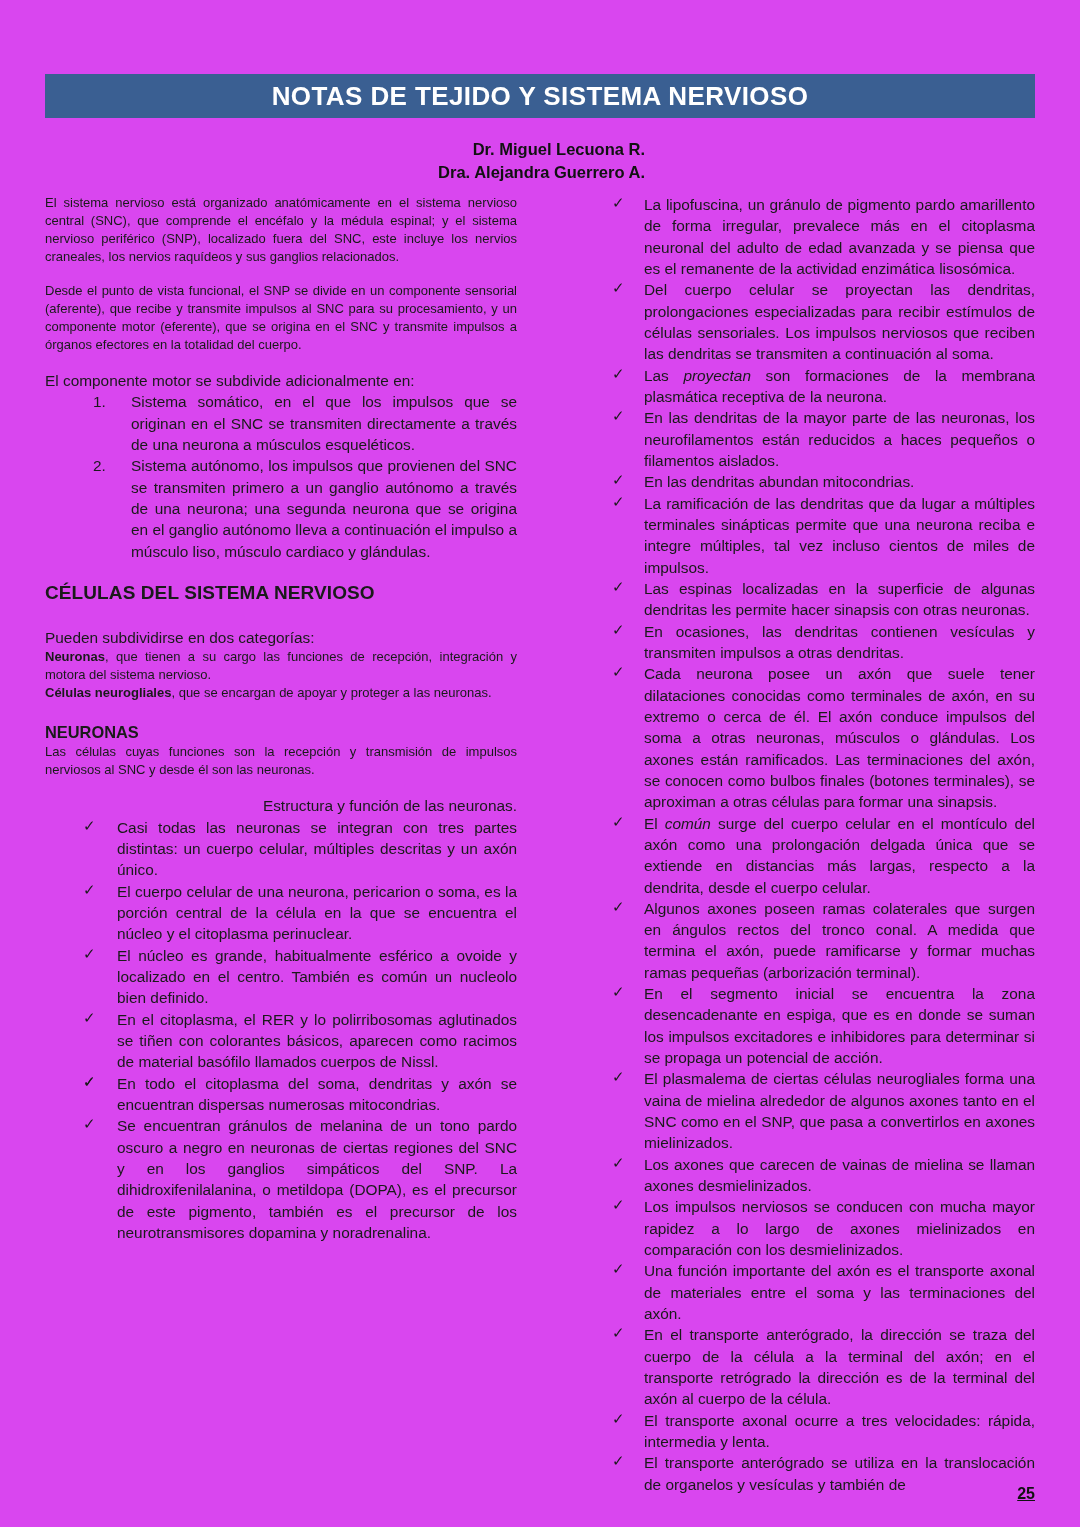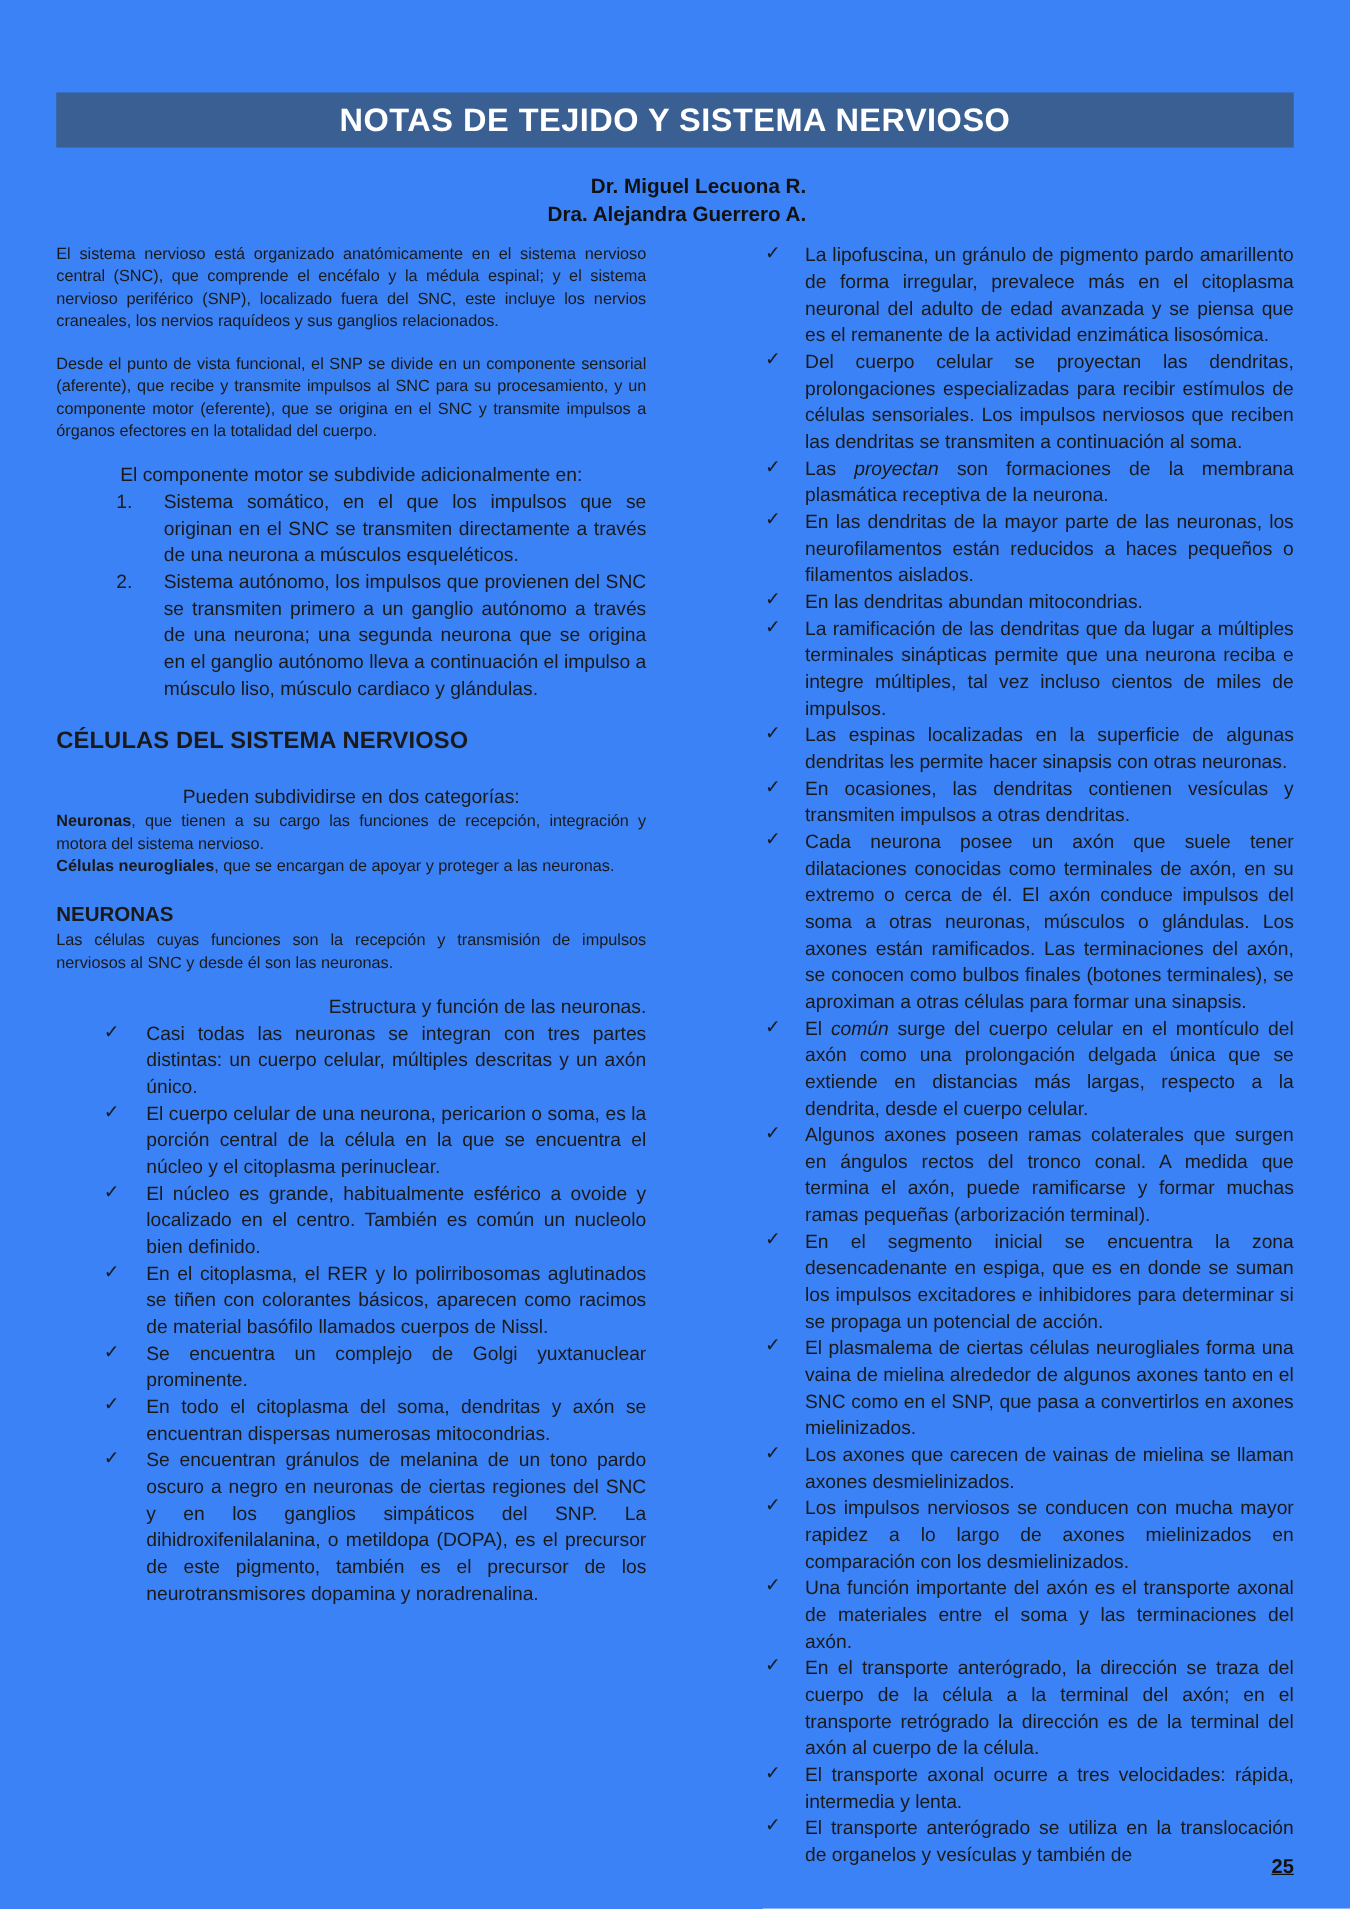--- a/index.html
+++ b/index.html
@@ -9,21 +9,21 @@
     background: #ffffff;
   }
   body {
     font-family: "Liberation Sans", sans-serif;
     color: #1a1a1a;
   }
   .page {
     position: relative;
     width: 1080px;
     height: 1527px;
-    background: #3b82f6;
+    background: #d946ef;
     box-sizing: border-box;
     padding: 0;
     overflow: hidden;
   }
 
   
   .title-banner {
     position: absolute;
     left: 45px;
     top: 74px;
@@ -80,21 +80,21 @@
     text-align: justify;
     text-justify: inter-word;
     hyphens: none;
   }
   p.para.tight { margin-bottom: 0; }
 
   .lead-in {
     margin: 0;
     font-size: 15.4px;
     line-height: 1.385;
-    text-align: center;
+    text-align: left;
   }
 
   .italic-head {
     margin: 0 0 0 0;
     font-size: 15.4px;
     line-height: 1.385;
     text-align: right;
   }
 
   h2.section-head {
@@ -234,21 +234,21 @@
         <li>
           <span class="check-icon">✓</span><span>El cuerpo celular de una neurona, pericarion o soma, es la porción central de la célula en la que se encuentra el núcleo y el citoplasma perinuclear.</span>
         </li>
         <li>
           <span class="check-icon">✓</span><span>El núcleo es grande, habitualmente esférico a ovoide y localizado en el centro. También es común un nucleolo bien definido.</span>
         </li>
         <li>
           <span class="check-icon">✓</span><span>En el citoplasma, el RER y lo polirribosomas aglutinados se tiñen con colorantes básicos, aparecen como racimos de material basófilo llamados cuerpos de Nissl.</span>
         </li>
         <li>
-          <span class="check-icon">✓</span><span>Se encuentra un complejo de Golgi yuxtanuclear prominente.</span>
+          <span class="check-icon">✓</span>
         </li>
         <li>
           <span class="check-icon">✓</span><span>En todo el citoplasma del soma, dendritas y axón se encuentran dispersas numerosas mitocondrias.</span>
         </li>
         <li>
           <span class="check-icon">✓</span><span>Se encuentran gránulos de melanina de un tono pardo oscuro a negro en neuronas de ciertas regiones del SNC y en los ganglios simpáticos del SNP. La dihidroxifenilalanina, o metildopa (DOPA), es el precursor de este pigmento, también es el precursor de los neurotransmisores dopamina y noradrenalina.</span>
         </li>
       </ul>
 
     </div>

